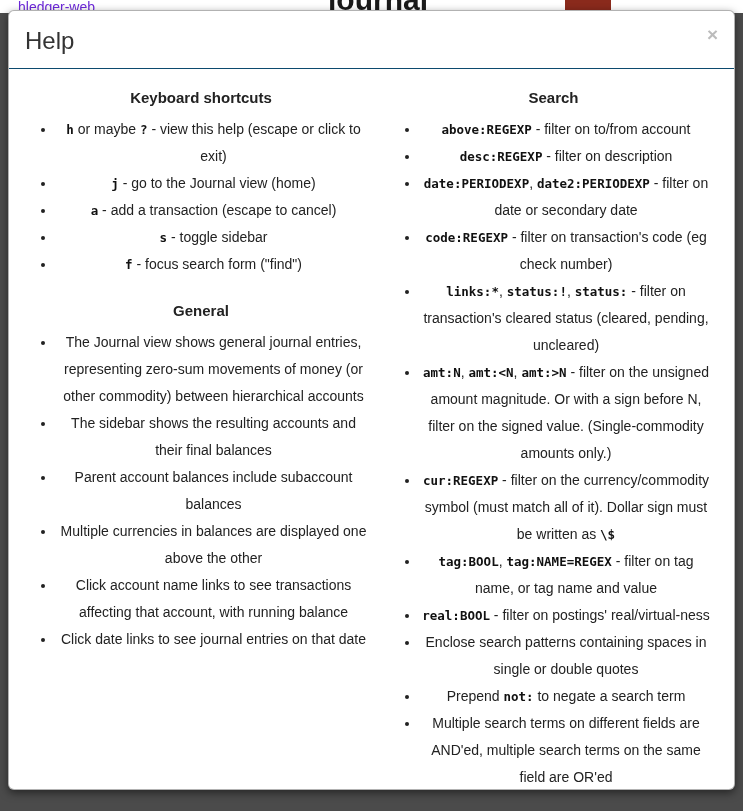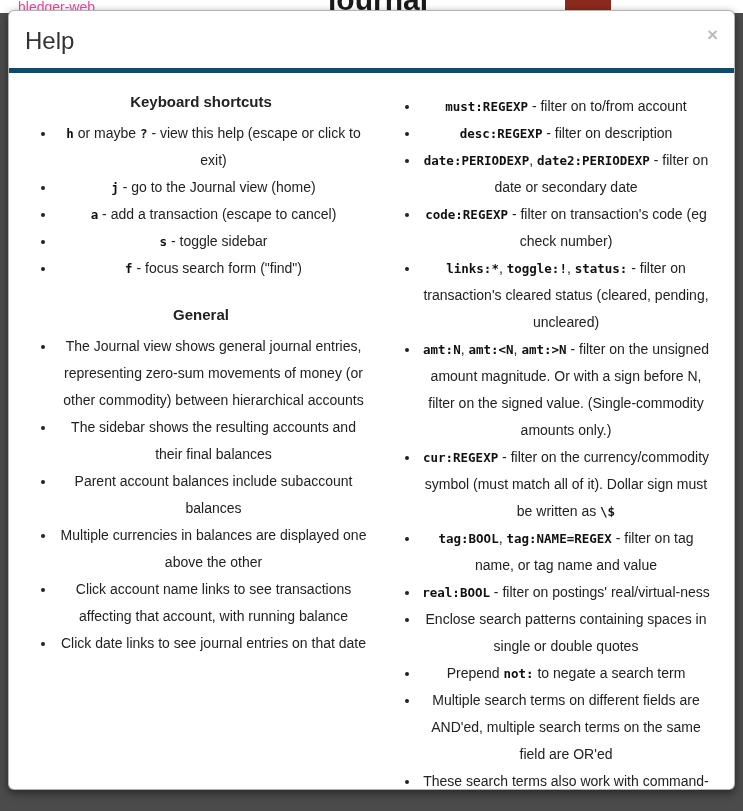--- a/index.html
+++ b/index.html
@@ -17,21 +17,21 @@
   .page-strip {
     position: absolute; top: 0; left: 0; right: 0;
     height: 13px;
     background: #ffffff;
     overflow: hidden;
     z-index: 1;
   }
   .brand {
     position: absolute; left: 18px; top: -1px;
     font-size: 14px;
-    color: #ec4899;
+    color: #6d28d9;
     text-decoration: none;
     white-space: nowrap;
   }
   .page-big-title {
     position: absolute; left: 328px; top: -17px;
     font-size: 30px; font-weight: bold; color: #1a1a1a;
     white-space: nowrap;
   }
   .red-box {
     position: absolute; right: 132px; top: -4px;
@@ -61,21 +61,21 @@
     width: 727px; height: 780px;
     background: #ffffff;
     border: 1px solid rgba(0,0,0,0.3);
     border-radius: 6px;
     box-shadow: 0 3px 9px rgba(0,0,0,0.5);
     z-index: 3;
     overflow: hidden;
   }
   .modal-header {
     padding: 16px 16px 13px 16px;
-    border-bottom: 5px solid #0c4a6e;
+    border-bottom: 1px solid #0c4a6e;
     position: relative;
   }
   .modal-title {
     margin: 0;
     font-size: 24px;
     font-weight: normal;
     line-height: 28px;
     color: #333;
   }
   .close-btn {
@@ -155,26 +155,27 @@
       <ul class="help-list">
           <li><span>The Journal view shows general journal entries, representing zero-sum movements of money (or other commodity) between hierarchical accounts</span></li>
           <li><span>The sidebar shows the resulting accounts and their final balances</span></li>
           <li><span>Parent account balances include subaccount balances</span></li>
           <li><span>Multiple currencies in balances are displayed one above the other</span></li>
           <li><span>Click account name links to see transactions affecting that account, with running balance</span></li>
           <li><span>Click date links to see journal entries on that date</span></li>
         </ul>
     </div>
     <div class="help-column-right">
+      <p class="section-heading">Search</p>
       <ul class="help-list">
-          <li><span class="code">must:REGEXP</span><span> - filter on to/from account</span></li>
+          <li><span class="code">above:REGEXP</span><span> - filter on to/from account</span></li>
           <li><span class="code">desc:REGEXP</span><span> - filter on description</span></li>
           <li><span class="code">date:PERIODEXP</span><span>, </span><span class="code">date2:PERIODEXP</span><span> - filter on date or secondary date</span></li>
           <li><span class="code">code:REGEXP</span><span> - filter on transaction's code (eg check number)</span></li>
-          <li><span class="code">links:*</span><span>, </span><span class="code">toggle:!</span><span>, </span><span class="code">status:</span><span> - filter on transaction's cleared status (cleared, pending, uncleared)</span></li>
+          <li><span class="code">links:*</span><span>, </span><span class="code">status:!</span><span>, </span><span class="code">status:</span><span> - filter on transaction's cleared status (cleared, pending, uncleared)</span></li>
           <li><span class="code">amt:N</span><span>, </span><span class="code">amt:&lt;N</span><span>, </span><span class="code">amt:&gt;N</span><span> - filter on the unsigned amount magnitude. Or with a sign before N, filter on the signed value. (Single-commodity amounts only.)</span></li>
           <li><span class="code">cur:REGEXP</span><span> - filter on the currency/commodity symbol (must match all of it). Dollar sign must be written as </span><span class="code">\$</span></li>
           <li><span class="code">tag:BOOL</span><span>, </span><span class="code">tag:NAME=REGEX</span><span> - filter on tag name, or tag name and value</span></li>
           <li><span class="code">real:BOOL</span><span> - filter on postings' real/virtual-ness</span></li>
           <li><span>Enclose search patterns containing spaces in single or double quotes</span></li>
           <li><span>Prepend </span><span class="code">not:</span><span> to negate a search term</span></li>
           <li><span>Multiple search terms on different fields are AND'ed, multiple search terms on the same field are OR'ed</span></li>
           <li><span>These search terms also work with command-line hledger</span></li>
         </ul>
     </div>

